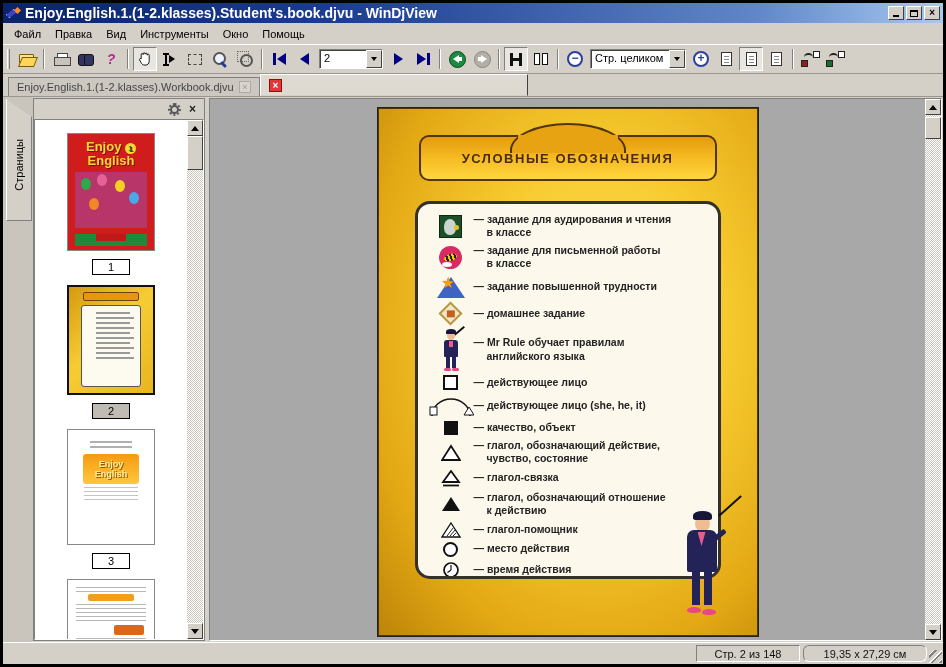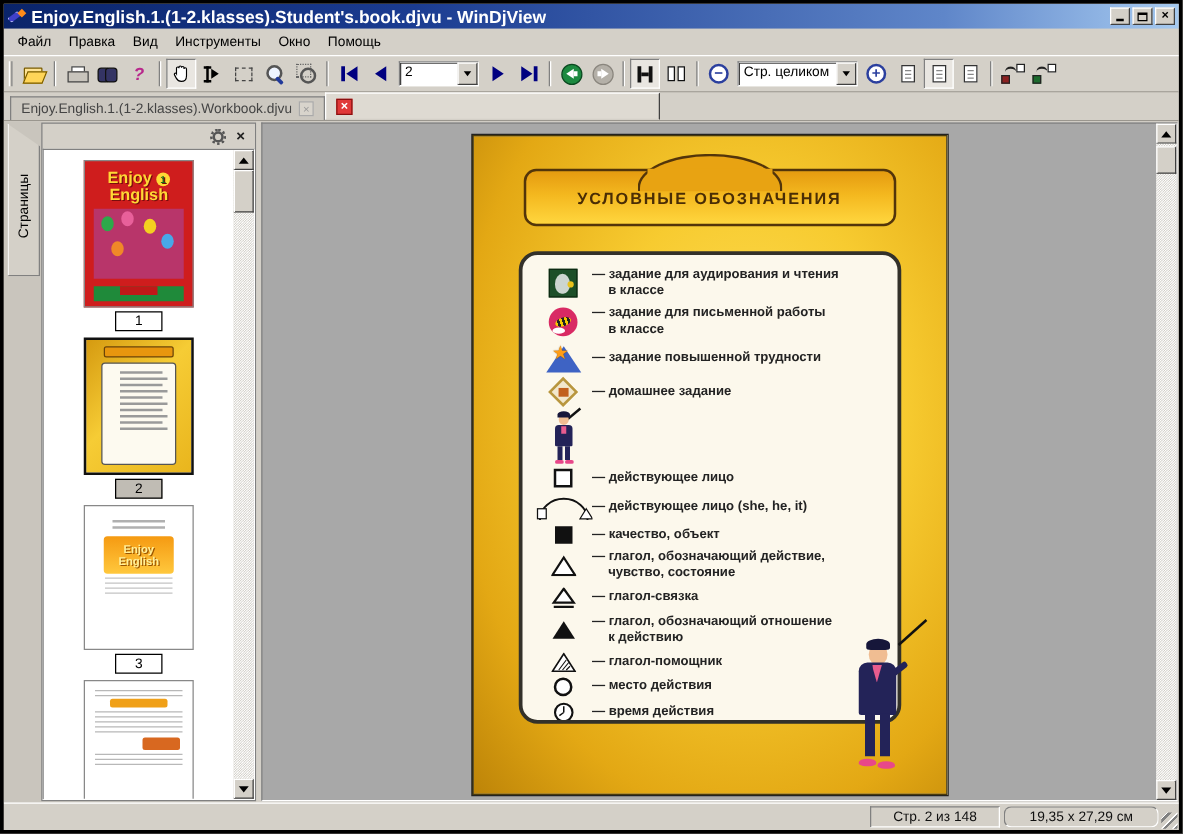--- a/index.html
+++ b/index.html
@@ -121,21 +121,21 @@
 
   .sidebar { width:172px; flex:0 0 172px; display:flex; flex-direction:column; margin:1px 0 1px 0;
              border:1px solid #808080; background:#d4d0c8; }
   .sb-header { height:20px; flex:0 0 20px; display:flex; align-items:center; justify-content:flex-end; gap:10px; padding-right:8px; }
   .gear { width:9px; height:9px; border:2px solid #555; border-radius:50%; position:relative; }
   .gear::before { content:""; position:absolute; inset:-4px; border:2px dotted #555; border-radius:50%; }
   .sb-close { font-size:12px; font-weight:bold; color:#222; line-height:12px; }
   .thumb-wrap { flex:1; display:flex; min-height:0; border:1px solid; border-color:#808080 #fff #fff #808080; background:#fff; }
   .thumb-list { flex:1; overflow:hidden; display:flex; flex-direction:column; align-items:center; padding-top:8px; }
   .thumb { margin-bottom:5px; text-align:center; }
-  .thumb-img { width:88px; border:1px solid #888; margin:0 auto; position:relative; overflow:hidden; }
+  .thumb-img { width:88px; border:1px solid #888; margin:5px auto; position:relative; overflow:hidden; }
   .thumb-img.sel { border:2px solid #111; }
   .thumb-label { display:inline-block; min-width:38px; margin-top:3px; padding:0 3px; border:1px solid #000;
                  background:#fff; font-size:11px; line-height:14px; }
   .thumb-label.sel { background:#c0bcb4; }
 
   
   .t1 { height:118px; background:#cf1d1d; padding-top:6px; }
   .t1 .bt { color:#ffd835; font-weight:bold; font-size:13px; line-height:13px; text-shadow:1px 1px 0 #7a0c0c; }
   .t1 .badge { display:inline-block; width:11px; height:11px; border-radius:50%; background:#ffd835; color:#1a6b1a;
                font-size:8px; line-height:11px; font-weight:bold; }
@@ -552,20 +552,21 @@
             <div class="row">
               <span class="sym">
                   <span class="mr-s">
                     <i class="st"></i>
                     <i class="hd"></i>
                     <i class="bd"></i>
                     <i class="lg"></i>
                     <i class="sh"></i>
                   </span>
                 </span>
+              <span class="txt"><span>— Mr Rule обучает правилам</span><span class="l2">английского языка</span></span>
             </div>
             <div class="row">
               <span class="sym">
                   <i class="sq-outline"></i>
                 </span>
               <span class="txt"><span>— действующее лицо</span></span>
             </div>
             <div class="row">
               <span class="sym">
                 <svg width="46" height="23">

